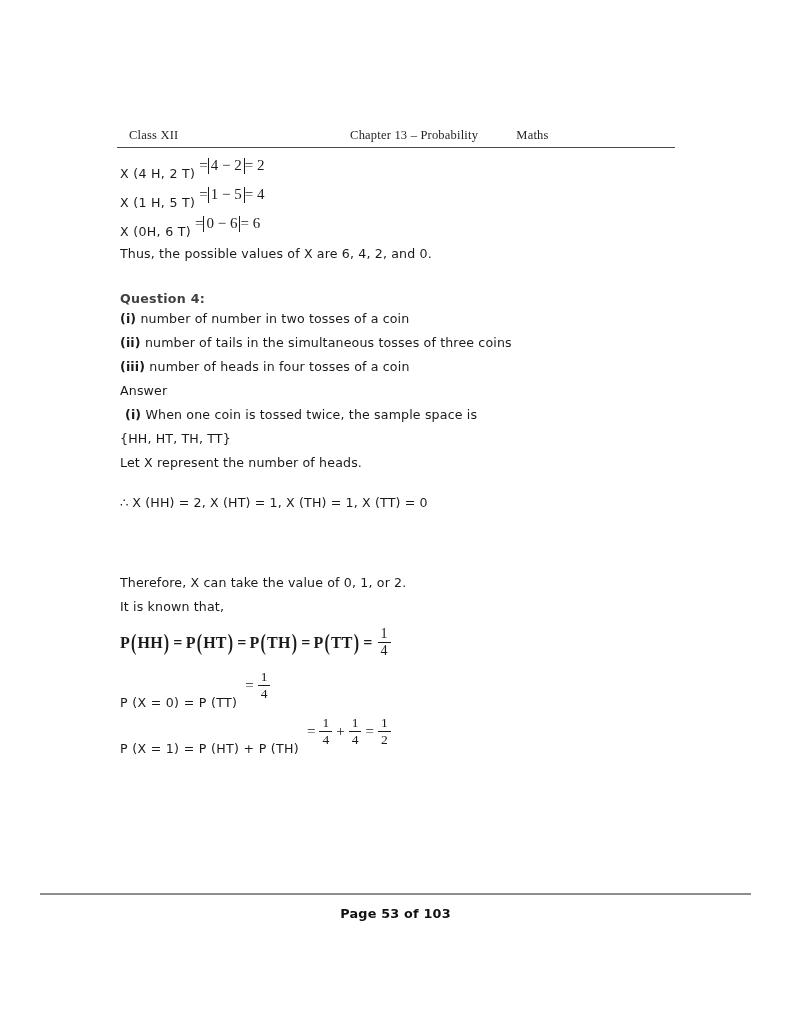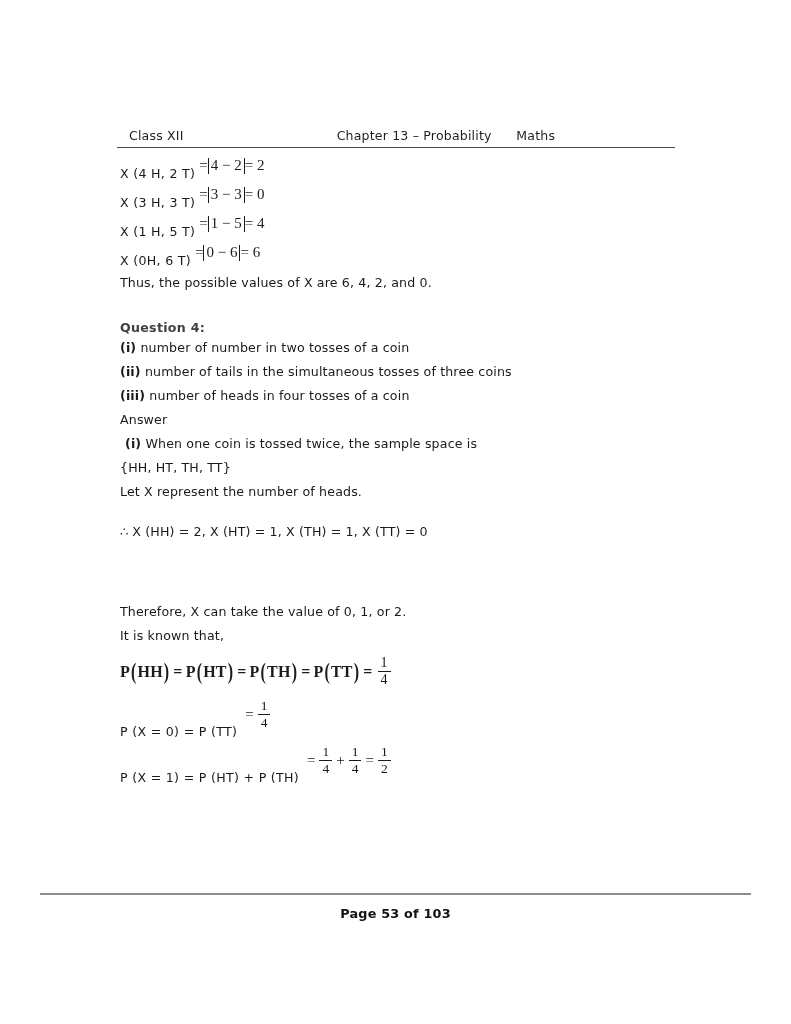--- a/index.html
+++ b/index.html
@@ -28,20 +28,21 @@
     left: 117px;
     top: 128px;
     width: 558px;
   }
   .header-row {
     display: flex;
     align-items: baseline;
     font-size: 12.5px;
     color: #1f1f1f;
     letter-spacing: .2px;
+    font-family: Liberation Serif, serif;
   }
   .hdr-left   { width: 34%; text-align: left; padding-left: 12px; }
   .hdr-center { width: 38%; text-align: center; }
   .hdr-right  { width: 28%; text-align: left; padding-right: 8px; }
   .header-rule {
     margin-top: 4px;
     border-bottom: 1.6px solid #4b4b4b;
     width: 100%;
   }
 
@@ -203,24 +204,20 @@
   </div>
 
   <div class="content">
 
     
     <div class="eqline">
       <span class="lhs">X (4 H, 2 T)</span>
       <span class="rhs">=<span class="abs">4 − 2</span>= <span>2</span></span>
     </div>
 
-    <div class="eqline">
-      <span class="lhs">X (3 H, 3 T)</span>
-      <span class="rhs">=<span class="abs">3 − 3</span>= <span>0</span></span>
-    </div>
 
 
     <div class="eqline">
       <span class="lhs">X (1 H, 5 T)</span>
       <span class="rhs">=<span class="abs">1 − 5</span>= <span>4</span></span>
     </div>
 
     <div class="eqline">
       <span class="lhs">X (0H, 6 T)</span>
       <span class="rhs">=<span class="abs">0 − 6</span>= <span>6</span></span>

